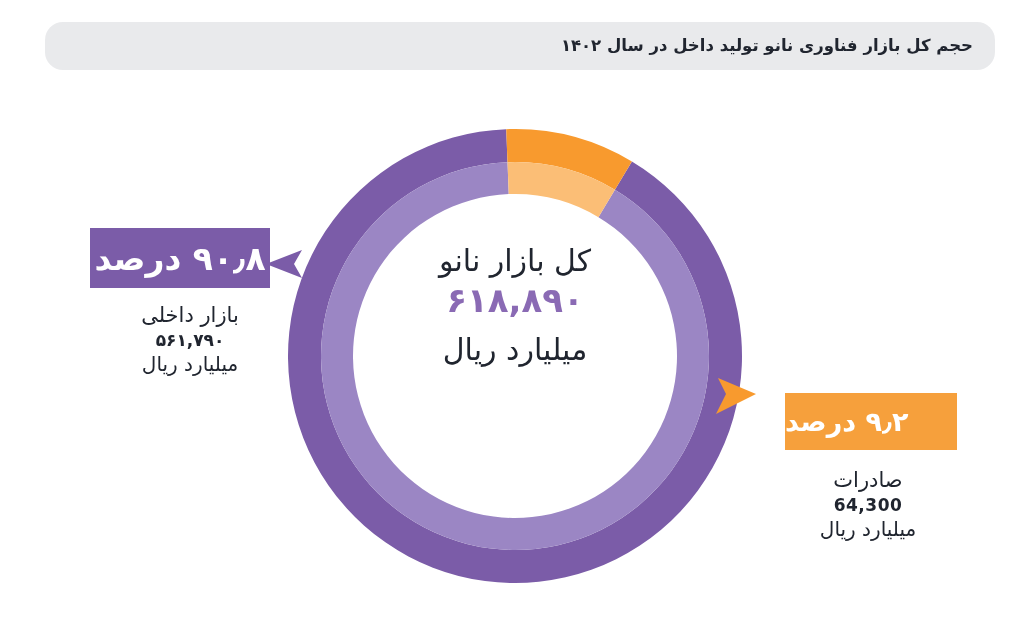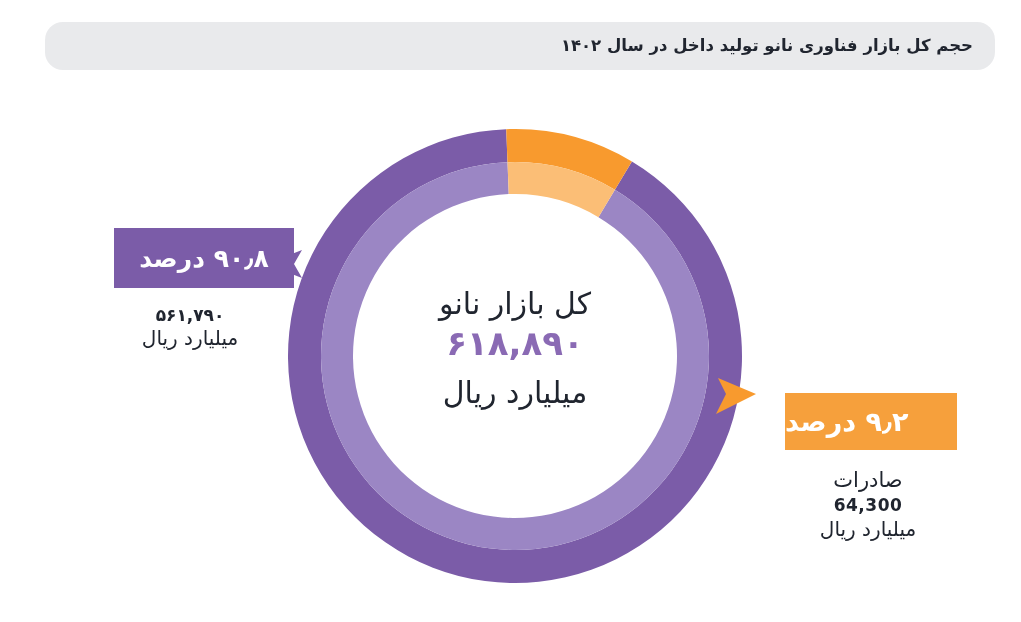--- a/index.html
+++ b/index.html
@@ -64,21 +64,20 @@
     text-align: center;
     line-height: 1.12;
     pointer-events: none;
   }
   #center-label .c-title {
     font-size: 30px;
     color: #20252f;
     font-weight: 400;
     display: block;
     margin-bottom: 3px;
-    margin-top: 43px;
   }
   #center-label .c-value {
     font-size: 34px;
     color: #8a6ab4;
     font-weight: 700;
     display: block;
     letter-spacing: 0.5px;
     margin-bottom: 14px;
   }
   #center-label .c-unit {
@@ -97,22 +96,21 @@
     color: #ffffff;
     font-weight: 700;
     white-space: nowrap;
   }
   #badge-domestic {
     left: 90px;
     top: 150px;
     width: 180px;
     height: 60px;
     background: #7b5ca8;
-    font-size: 25px;
-    margin-left: 24px;
+    font-size: 33px;
   }
   #badge-export {
     left: 785px;
     top: 315px;
     width: 172px;
     height: 57px;
     background: #f6a03c;
     font-size: 27px;
     justify-content: flex-end;
   }
@@ -190,20 +188,21 @@
     <span class="c-title">کل بازار نانو</span>
     <span class="c-value">۶۱۸,۸۹۰</span>
     <span class="c-unit">میلیارد ریال</span>
   </div>
 
   <div class="badge" id="badge-domestic">
     <span>۹۰٫۸ درصد</span>
   </div>
 
   <div class="side-info" id="info-domestic">
+    <span class="s-name">بازار داخلی</span>
     <span class="s-value">۵۶۱,۷۹۰</span>
     <span class="s-unit">میلیارد ریال</span>
   </div>
 
   <div class="badge" id="badge-export">
     <span>۹٫۲ درصد</span>
   </div>
 
   <div class="side-info" id="info-export">
     <span class="s-name">صادرات</span>

